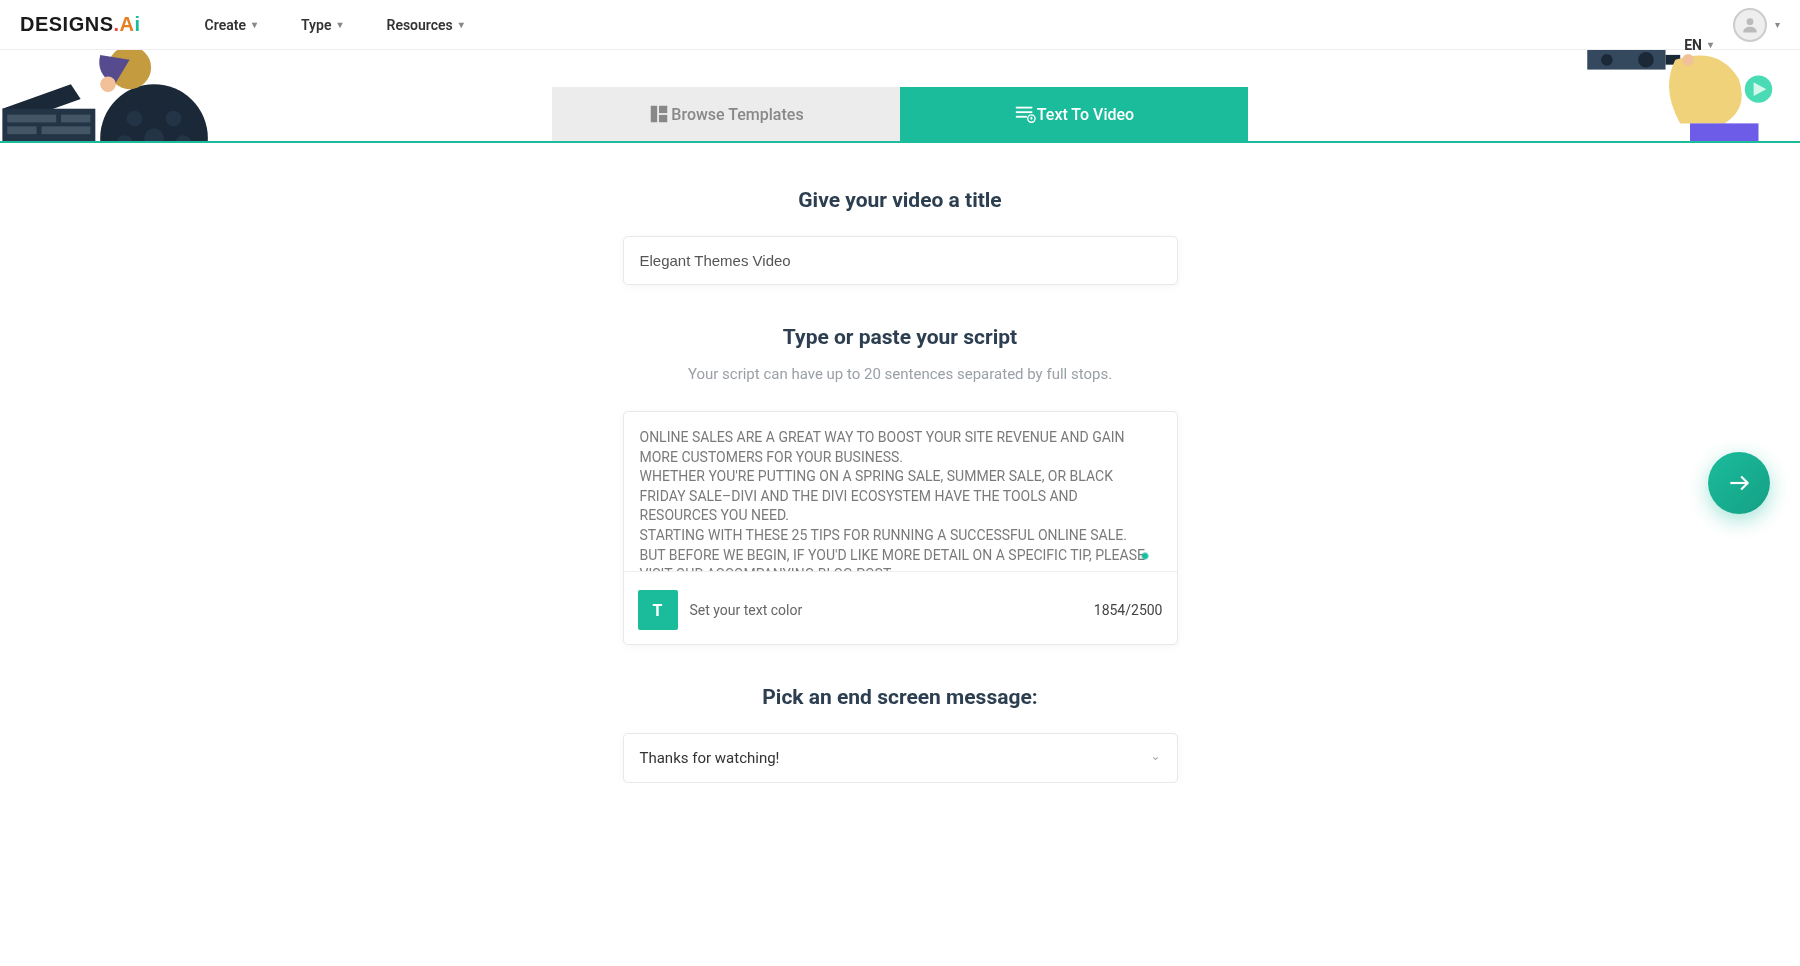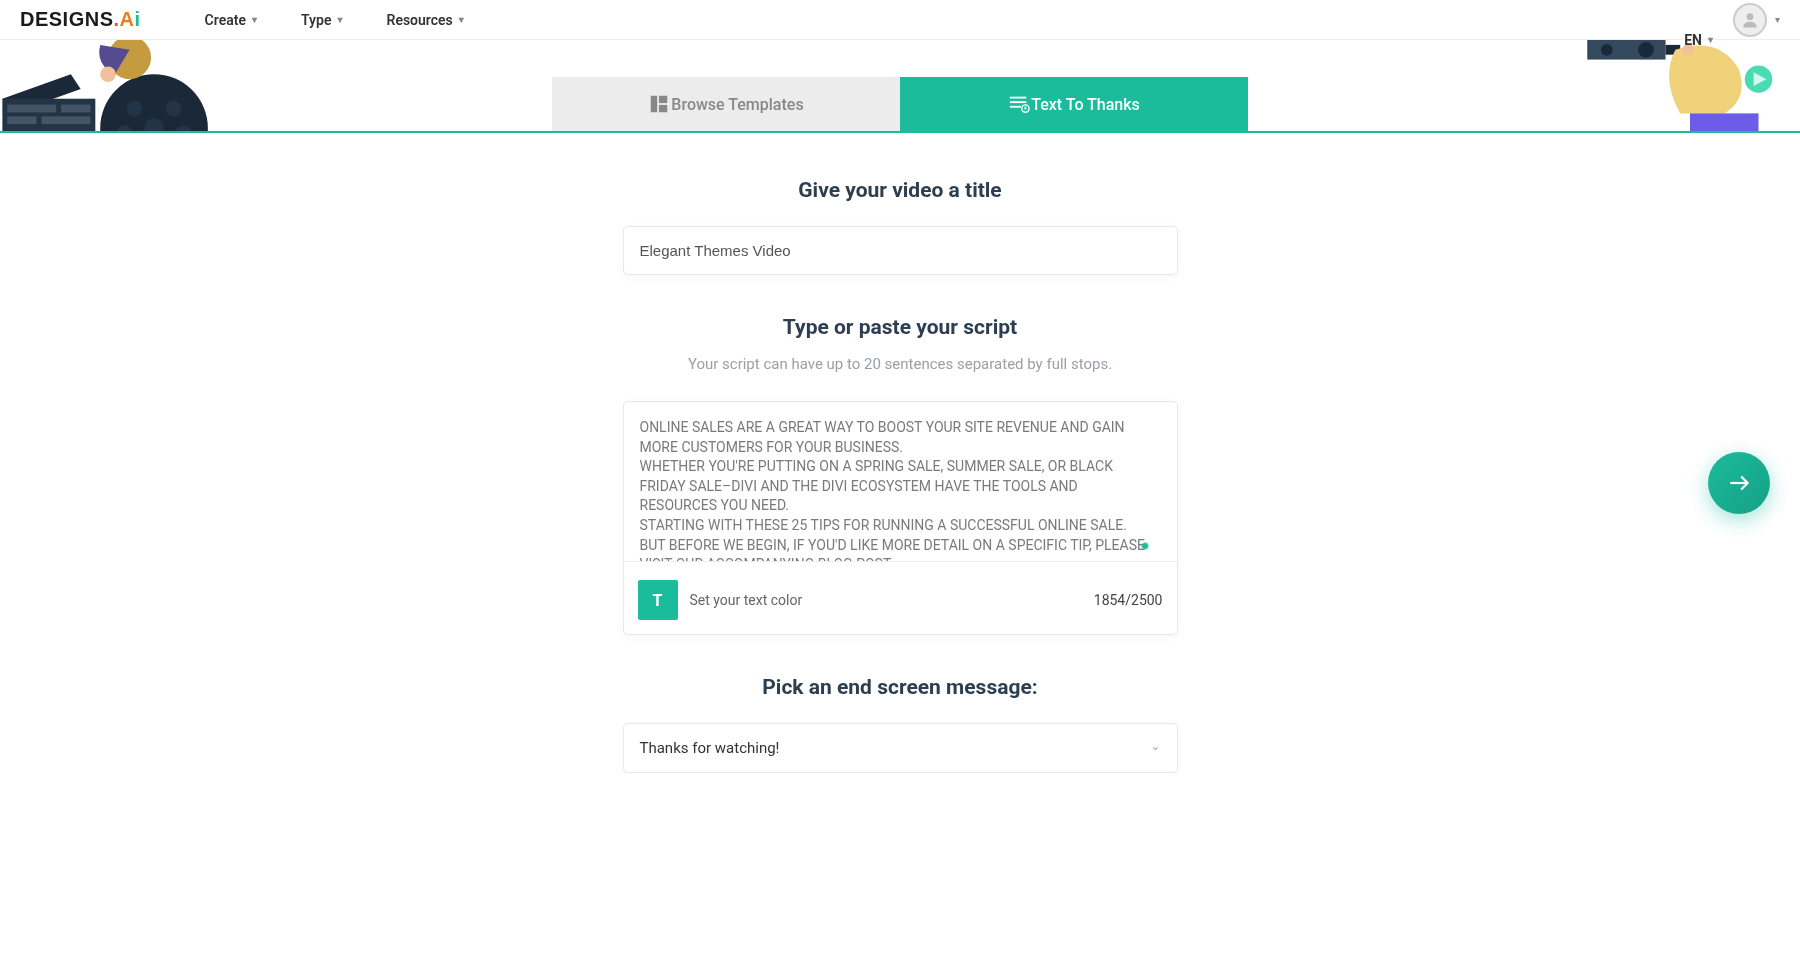--- a/index.html
+++ b/index.html
@@ -9,21 +9,21 @@
   color: #333;
   width: 1800px;
   overflow-x: hidden;
 }
 
 
 .header {
   display: flex;
   align-items: center;
   justify-content: space-between;
-  height: 40px;
+  height: 50px;
   padding: 0 20px;
   border-bottom: 1px solid #eee;
   position: relative;
   z-index: 10;
   background: #fff;
 }
 .header-left { display: flex; align-items: center; gap: 30px; }
 .logo {
   font-family: Impact, "Arial Black", sans-serif;
   font-size: 20px;
@@ -293,21 +293,21 @@
       <span>Browse Templates</span>
     </div>
     <div class="tab active">
       <svg viewBox="0 0 24 24">
           <rect x="2" y="4" width="18" height="2"></rect>
           <rect x="2" y="9" width="18" height="2"></rect>
           <rect x="2" y="14" width="12" height="2"></rect>
           <circle cx="19" cy="17" r="4" fill="none" stroke="#fff" stroke-width="1.5"></circle>
           <rect x="18" y="15" width="2" height="3"></rect>
         </svg>
-      <span>Text To Thanks</span>
+      <span>Text To Video</span>
     </div>
   </div>
 </div>
 
 <main class="main">
 
   <section class="section">
     <h2 class="section-title">Give your video a title</h2>
     <div class="input-card">
       <input class="title-input" value="Elegant Themes Video" style="">

